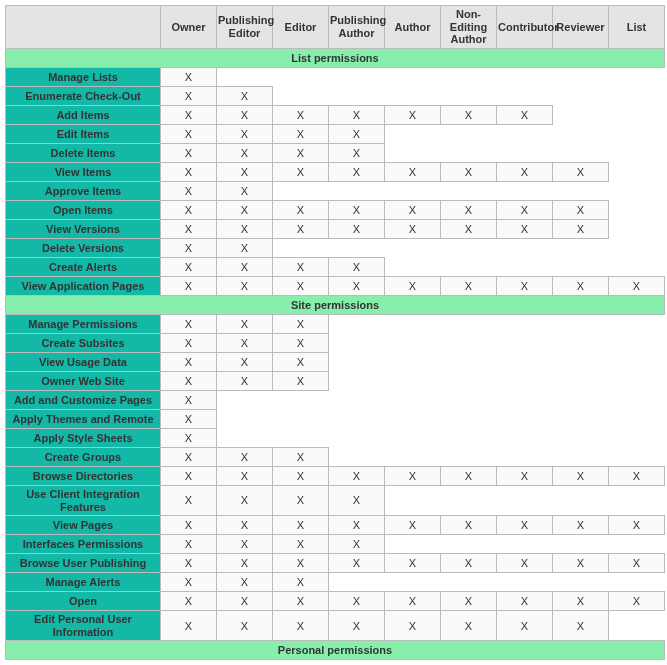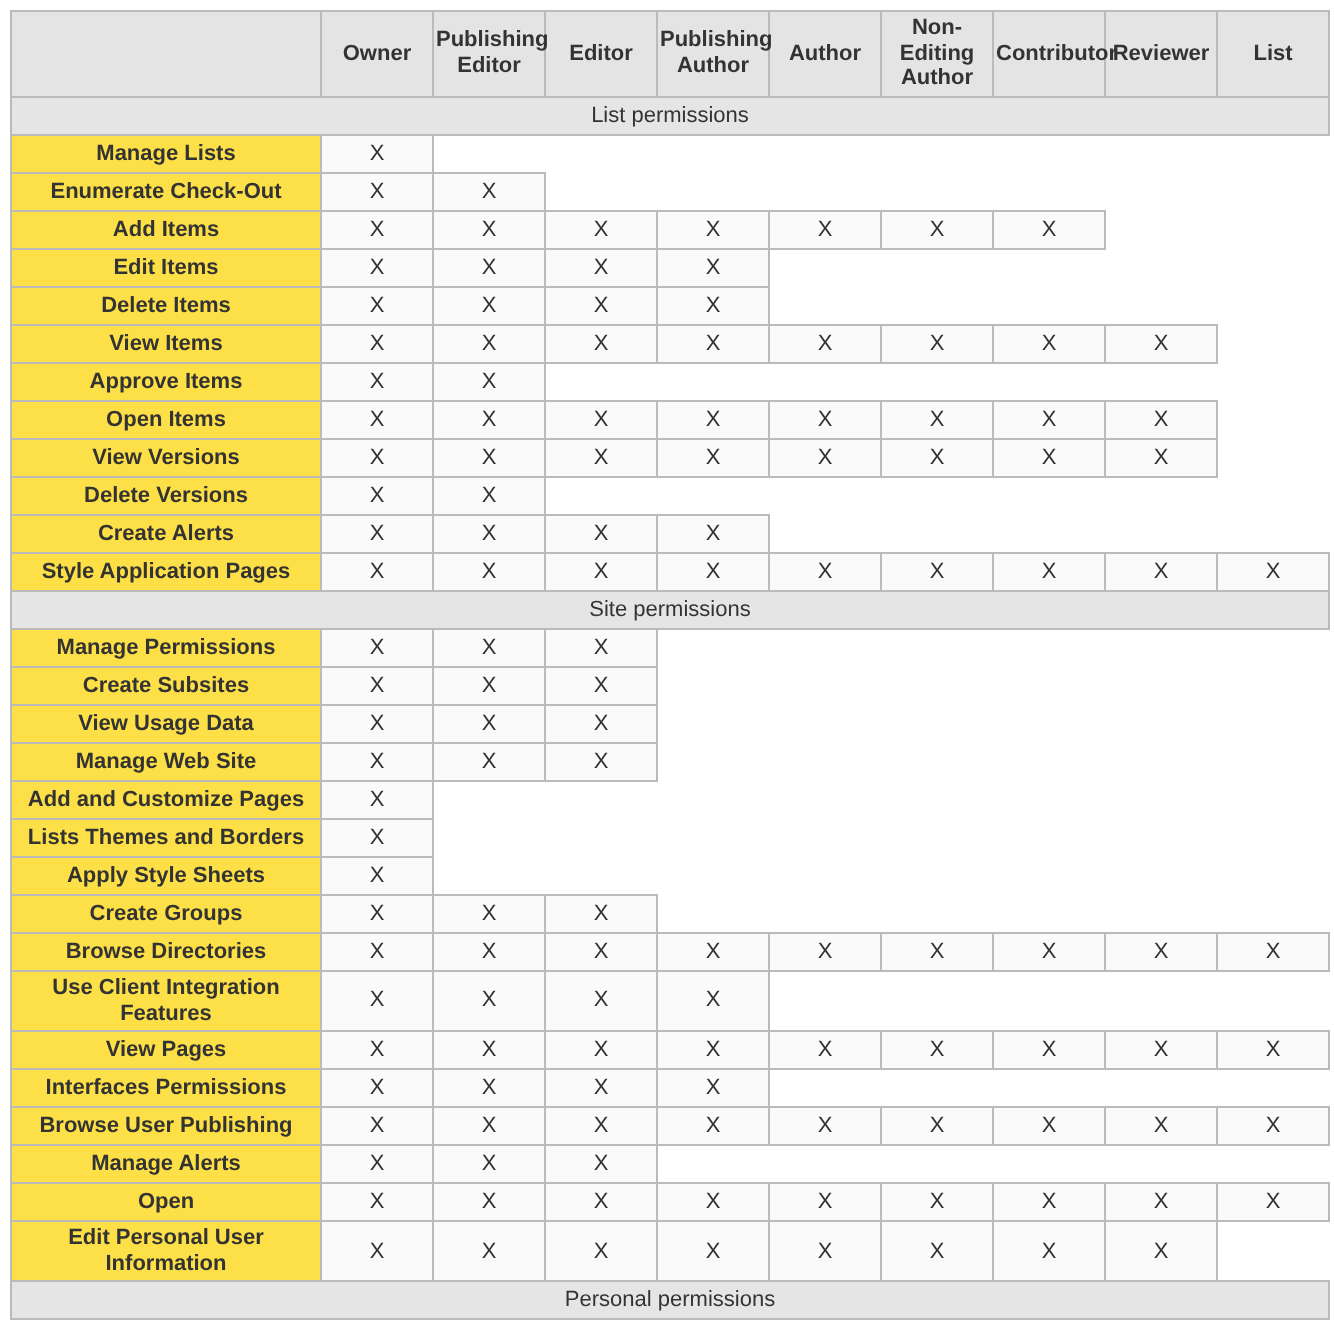--- a/index.html
+++ b/index.html
@@ -21,26 +21,26 @@
     text-align: center;
     vertical-align: middle;
     line-height: 1.15;
     height: 14px;
   }
   th {
     background: #e4e4e4;
     font-weight: bold;
   }
   td.perm {
-    background: #fde047;
+    background: #14b8a6;
     font-weight: bold;
   }
   td.section {
-    background: #e5e5e5;
-    font-weight: normal;
+    background: #86efac;
+    font-weight: bold;
   }
   td.mark {
     background: #fafafa;
   }
   td.empty {
     border: none;
     background: #fff;
   }
   col.label { width: 155px; }
   col.role { width: 56px; }
@@ -205,21 +205,21 @@
         <td class="mark">X</td>
         <td class="mark">X</td>
         <td class="mark">X</td>
         <td class="empty"></td>
         <td class="empty"></td>
         <td class="empty"></td>
         <td class="empty"></td>
         <td class="empty"></td>
       </tr>
       <tr>
-        <td class="perm">Style Application Pages</td>
+        <td class="perm">View Application Pages</td>
         <td class="mark">X</td>
         <td class="mark">X</td>
         <td class="mark">X</td>
         <td class="mark">X</td>
         <td class="mark">X</td>
         <td class="mark">X</td>
         <td class="mark">X</td>
         <td class="mark">X</td>
         <td class="mark">X</td>
       </tr>
@@ -256,21 +256,21 @@
         <td class="mark">X</td>
         <td class="mark">X</td>
         <td class="empty"></td>
         <td class="empty"></td>
         <td class="empty"></td>
         <td class="empty"></td>
         <td class="empty"></td>
         <td class="empty"></td>
       </tr>
       <tr>
-        <td class="perm">Manage Web Site</td>
+        <td class="perm">Owner Web Site</td>
         <td class="mark">X</td>
         <td class="mark">X</td>
         <td class="mark">X</td>
         <td class="empty"></td>
         <td class="empty"></td>
         <td class="empty"></td>
         <td class="empty"></td>
         <td class="empty"></td>
         <td class="empty"></td>
       </tr>
@@ -280,21 +280,21 @@
         <td class="empty"></td>
         <td class="empty"></td>
         <td class="empty"></td>
         <td class="empty"></td>
         <td class="empty"></td>
         <td class="empty"></td>
         <td class="empty"></td>
         <td class="empty"></td>
       </tr>
       <tr>
-        <td class="perm">Lists Themes and Borders</td>
+        <td class="perm">Apply Themes and Remote</td>
         <td class="mark">X</td>
         <td class="empty"></td>
         <td class="empty"></td>
         <td class="empty"></td>
         <td class="empty"></td>
         <td class="empty"></td>
         <td class="empty"></td>
         <td class="empty"></td>
         <td class="empty"></td>
       </tr>

